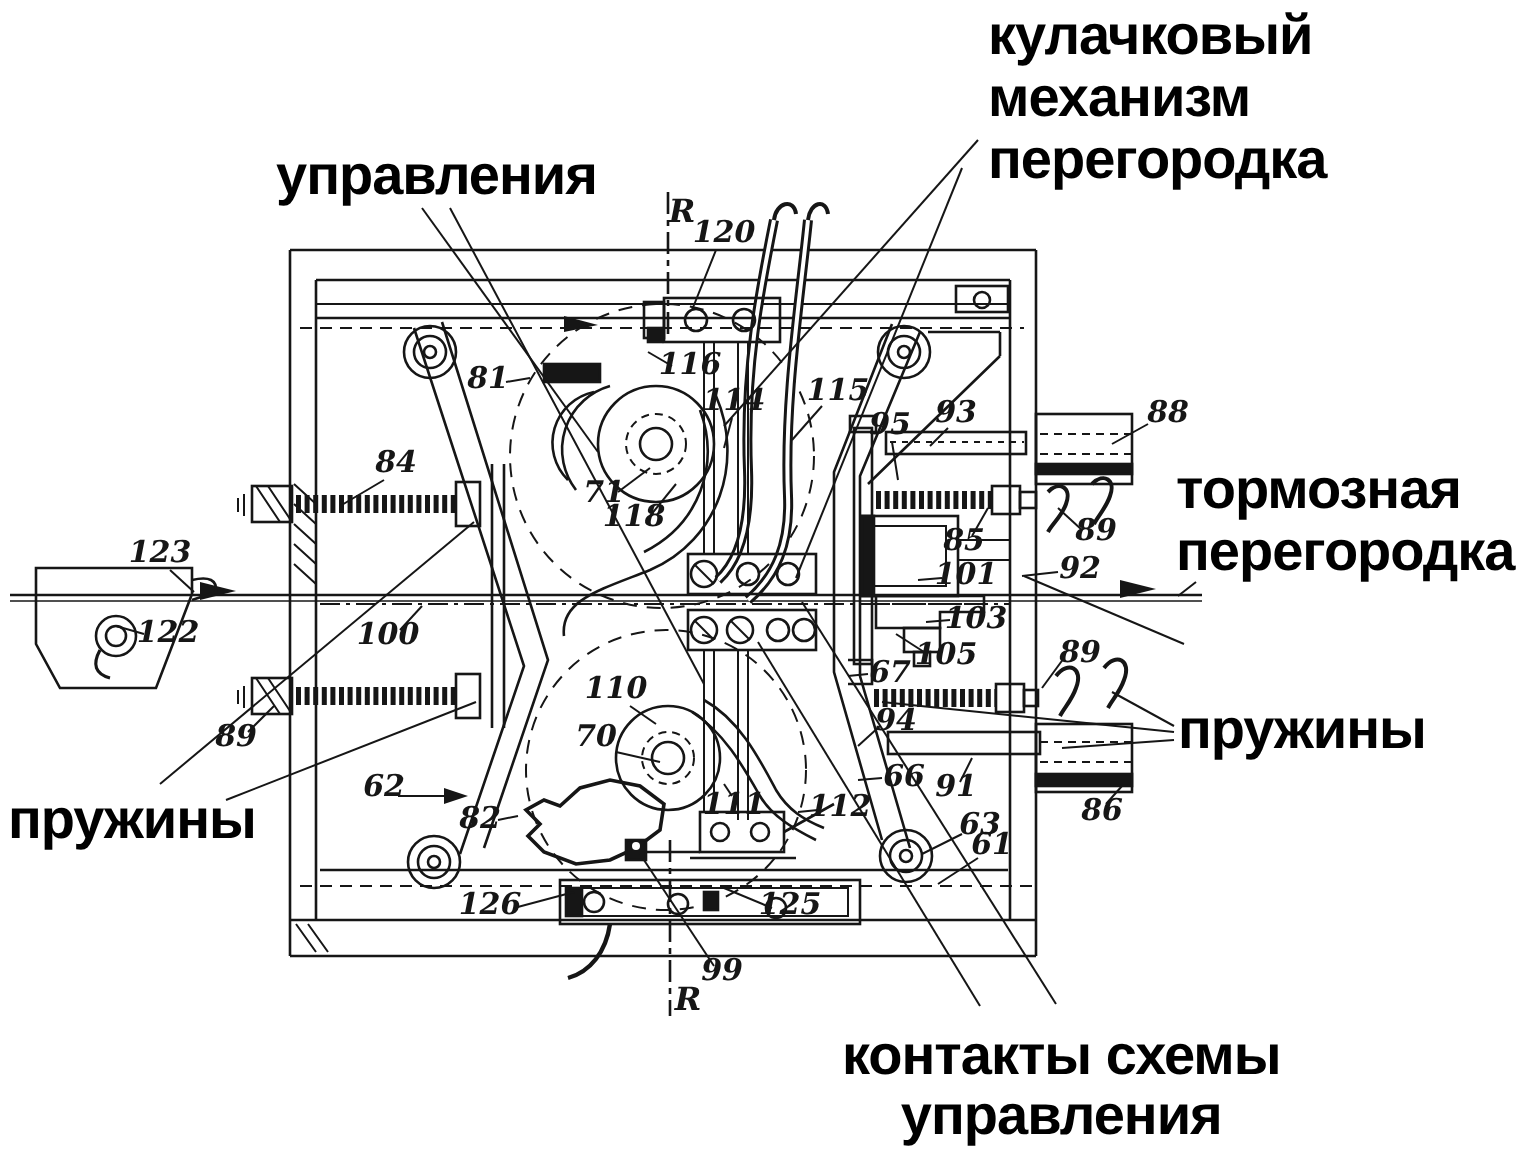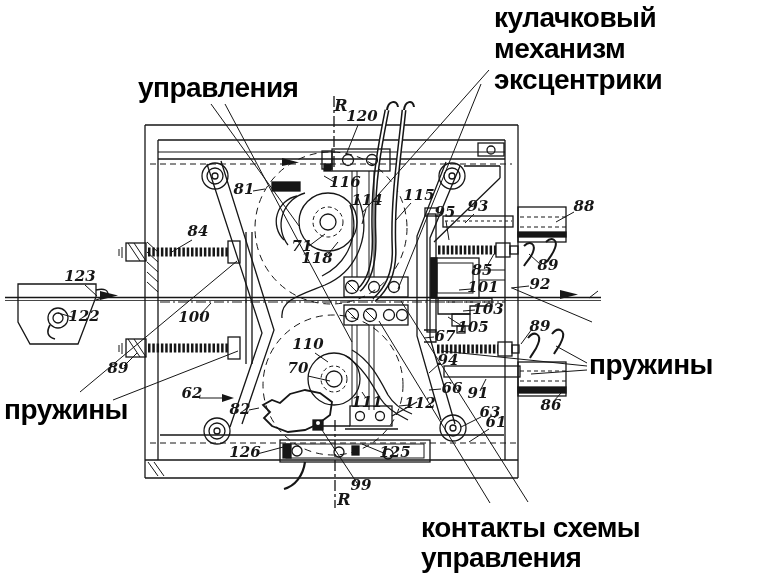--- a/index.html
+++ b/index.html
@@ -294,23 +294,25 @@
         <text x="361" y="490" text-anchor="middle" class="pn">99</text>
         <text x="341" y="111" text-anchor="middle" class="sec">R</text>
         <text x="344" y="505" text-anchor="middle" class="sec">R</text>
       </g>
 </svg>
 
 <div class="anno" style="left:138px;top:72px;">управления</div>
 
 <div class="anno" style="left:494px;top:2px;">кулачковый
 механизм
-эксцентрики</div>
-
+перегородка</div>
+
+<div class="anno" style="left:588px;top:229px;">тормозная
+перегородка</div>
 
 <div class="anno" style="left:589px;top:349px;">пружины</div>
 
 <div class="anno" style="left:4px;top:394px;">пружины</div>
 
-<div class="anno small" style="left:421px;top:513px;">контакты схемы
+<div class="anno small" style="left:421px;top:513px;text-align:center;">контакты схемы
 управления</div>
 
 </div>
 
 </body></html>

